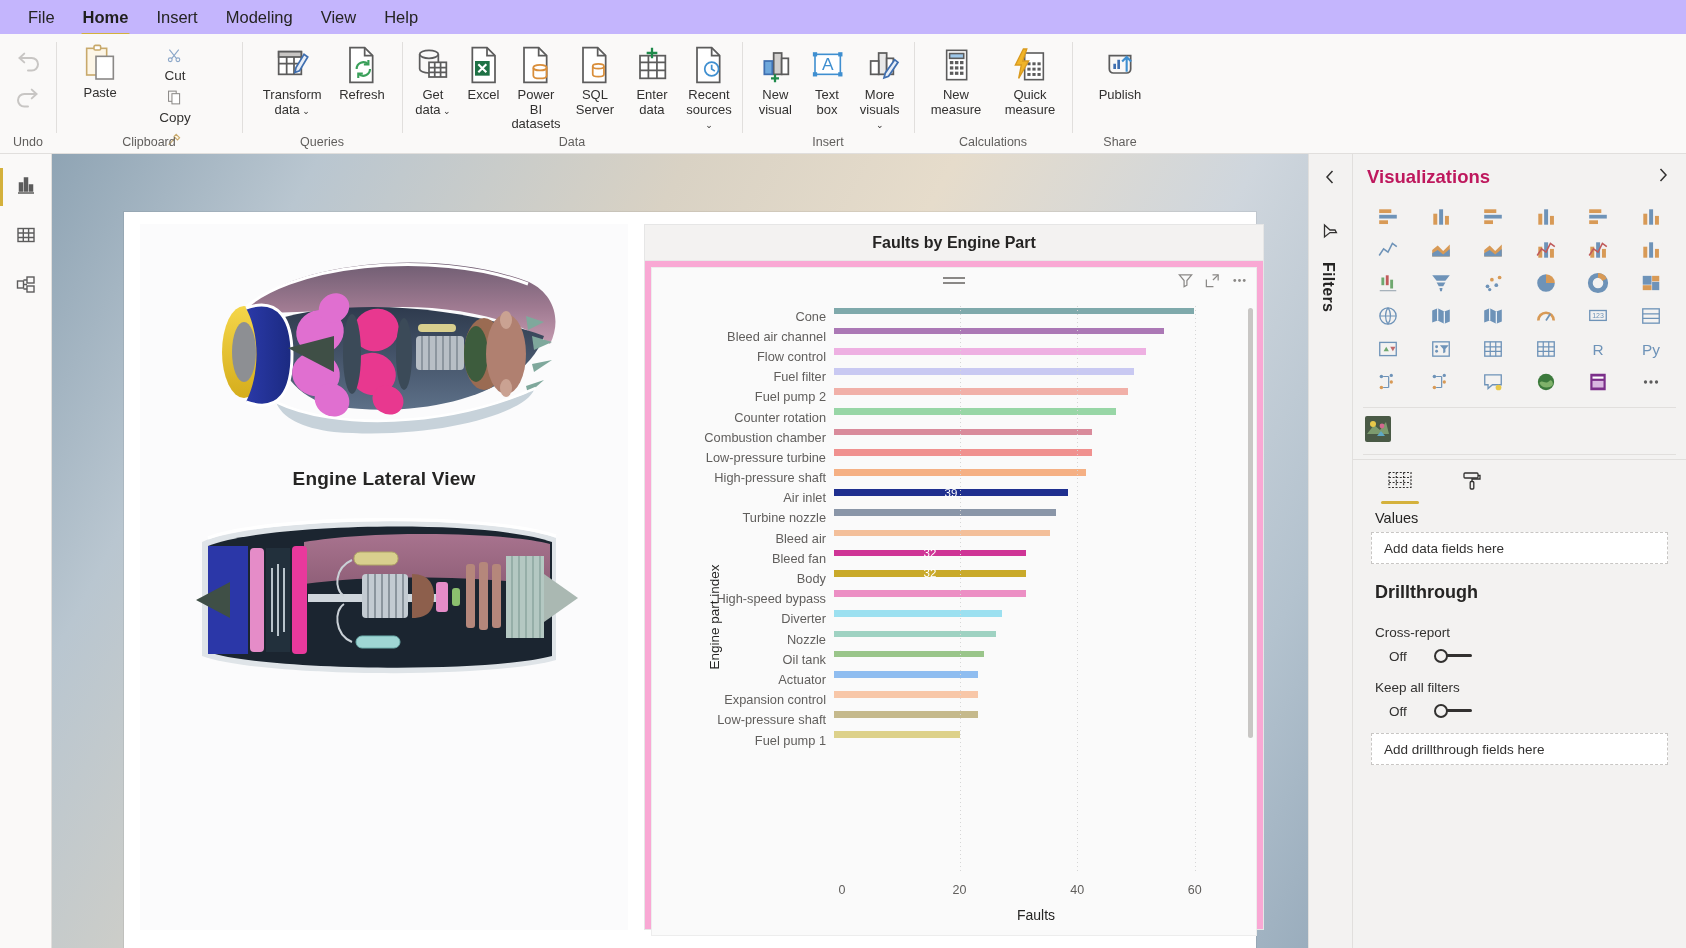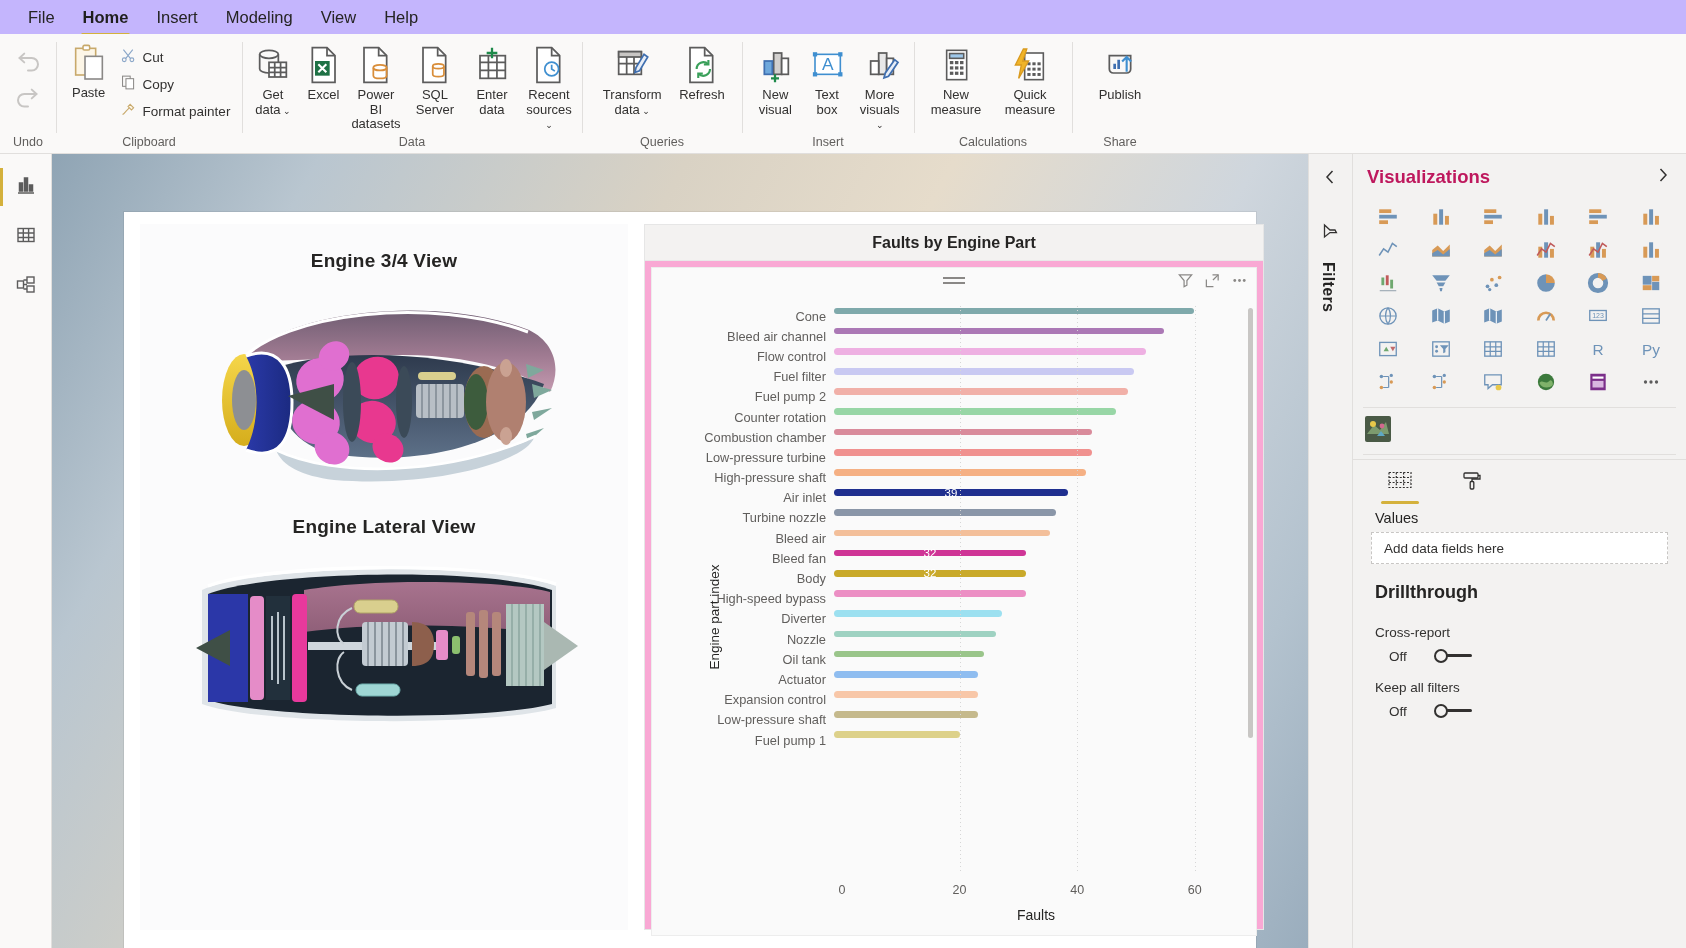--- a/index.html
+++ b/index.html
@@ -45,21 +45,21 @@
   .rbtn {
     display: flex; flex-direction: column; align-items: center;
     padding: 4px 6px; min-width: 44px; cursor: default;
   }
   .rbtn .glyph { height: 46px; display: flex; align-items: center; justify-content: center; }
   .rbtn .lbl {
     font-size: 13px; color: #323130; text-align: center; line-height: 1.12;
     max-width: 66px;
   }
   .rbtn-small {
-    display: flex; flex-direction: row; align-items: center; gap: 6px;
+    display: flex; flex-direction: column; align-items: center; gap: 0;
     padding: 3px 4px; cursor: default;
   }
   .rbtn-small .lbl { font-size: 13.5px; color: #323130; }
   .paste-btn { padding-top: 2px; }
   .undo-col { display: flex; flex-direction: column; gap: 2px; align-items: center;
               justify-content: center; height: 90px; }
   .caret { font-size: 9px; color: #323130; }
 
   
   .leftrail {
@@ -129,21 +129,21 @@
     position: absolute; left: 10px; top: 50%; transform: translateY(-50%) rotate(-90deg);
     transform-origin: center; white-space: nowrap; font-size: 13.5px; color: #252423;
   }
   .rows { position: absolute; left: 30px; right: 26px; top: 8px; bottom: 62px; }
   .row { display: flex; align-items: center; height: 20.2px; }
   .row .cat {
     width: 152px; text-align: right; padding-right: 8px; font-size: 12.8px;
     color: #605e5c; white-space: nowrap; overflow: hidden;
   }
   .barwrap { position: relative; flex: 1; height: 100%; }
-  .bar { position: absolute; left: 0; top: 1.5px; bottom: 12px; border-radius: 6px; }
+  .bar { position: absolute; left: 0; top: 1.5px; bottom: 12px; }
   .bar .dl {
     position: absolute; top: 50%; left: 50%; transform: translate(-50%,-50%);
     font-size: 11.5px; color: #ffffff;
   }
   .xaxis {
     position: absolute; left: 190px; right: 26px; bottom: 34px; height: 18px;
   }
   .xt { position: absolute; font-size: 12.5px; color: #605e5c; transform: translateX(-50%); }
   .xtitle {
     position: absolute; bottom: 12px; left: 190px; right: 26px; text-align: center;
@@ -291,20 +291,48 @@
                   <path d="M12 4l4 4-2.5 2.5-4-4z" fill="#fdf6e7"></path>
               </svg>
             </span>
             <span class="lbl">Format painter</span>
           </div>
         </div>
       </div>
       <div class="rgroup-label">Clipboard</div>
     </div>
 
+    <div class="rgroup" style="width:160px">
+      <div class="rgroup-items">
+        <div class="rbtn">
+          <div class="glyph">
+            <svg width="40" height="40" viewBox="0 0 30 30" fill="none" stroke="#5c5c5c" stroke-width="1.3">
+              <rect x="5" y="5" width="17" height="17" fill="#fff"></rect>
+              <rect x="5" y="5" width="17" height="4" fill="#c8c6c4"></rect>
+              <path d="M5 14h17M11 9v13M16.5 9v13"></path>
+              <path d="M24 7 18 17l-.8 3.6 3.4-1.2L26.8 9z" fill="#e8eef7" stroke="#3f6fb0"></path>
+            </svg>
+          </div>
+          <div class="lbl"><span>Transform data</span><span class="caret"> ⌄</span></div>
+        </div>
+        <div class="rbtn">
+          <div class="glyph">
+            <svg width="38" height="40" viewBox="0 0 28 30" fill="none" stroke="#5c5c5c" stroke-width="1.3">
+              <path d="M5 2h11l6 6v20H5z" fill="#fff"></path>
+                <path d="M16 2v6h6"></path>
+              <path d="M10 18a5 5 0 0 1 8.6-3.5M20 18a5 5 0 0 1-8.6 3.5" stroke="#3aa05a" stroke-width="1.6"></path>
+              <path d="M18.8 11.2v3.4h-3.4M11.2 24.8v-3.4h3.4" stroke="#3aa05a" stroke-width="1.6"></path>
+            </svg>
+          </div>
+          <div class="lbl">Refresh</div>
+        </div>
+      </div>
+      <div class="rgroup-label">Queries</div>
+    </div>
+
     <div class="rgroup" style="width:340px">
       <div class="rgroup-items">
         <div class="rbtn">
           <div class="glyph">
             <svg width="40" height="40" viewBox="0 0 30 30" fill="none" stroke="#5c5c5c" stroke-width="1.3">
               <ellipse cx="12" cy="7" rx="7" ry="3"></ellipse>
                 <path d="M5 7v11c0 1.6 3.1 3 7 3"></path>
               <path d="M19 7v6"></path>
               <rect x="12" y="13" width="13" height="11" fill="#fff"></rect>
               <path d="M12 17h13M12 20.5h13M16.3 13v11M20.7 13v11"></path>
@@ -361,48 +389,20 @@
               <path d="M5 2h11l6 6v20H5z" fill="#fff"></path>
                 <path d="M16 2v6h6"></path>
               <circle cx="16" cy="18" r="5.2" stroke="#3f8fd0" fill="#fff"></circle>
               <path d="M16 14.8V18l2.4 1.6" stroke="#3f8fd0"></path>
             </svg>
           </div>
           <div class="lbl"><span>Recent sources</span><span class="caret"> ⌄</span></div>
         </div>
       </div>
       <div class="rgroup-label">Data</div>
-    </div>
-
-    <div class="rgroup" style="width:160px">
-      <div class="rgroup-items">
-        <div class="rbtn">
-          <div class="glyph">
-            <svg width="40" height="40" viewBox="0 0 30 30" fill="none" stroke="#5c5c5c" stroke-width="1.3">
-              <rect x="5" y="5" width="17" height="17" fill="#fff"></rect>
-              <rect x="5" y="5" width="17" height="4" fill="#c8c6c4"></rect>
-              <path d="M5 14h17M11 9v13M16.5 9v13"></path>
-              <path d="M24 7 18 17l-.8 3.6 3.4-1.2L26.8 9z" fill="#e8eef7" stroke="#3f6fb0"></path>
-            </svg>
-          </div>
-          <div class="lbl"><span>Transform data</span><span class="caret"> ⌄</span></div>
-        </div>
-        <div class="rbtn">
-          <div class="glyph">
-            <svg width="38" height="40" viewBox="0 0 28 30" fill="none" stroke="#5c5c5c" stroke-width="1.3">
-              <path d="M5 2h11l6 6v20H5z" fill="#fff"></path>
-                <path d="M16 2v6h6"></path>
-              <path d="M10 18a5 5 0 0 1 8.6-3.5M20 18a5 5 0 0 1-8.6 3.5" stroke="#3aa05a" stroke-width="1.6"></path>
-              <path d="M18.8 11.2v3.4h-3.4M11.2 24.8v-3.4h3.4" stroke="#3aa05a" stroke-width="1.6"></path>
-            </svg>
-          </div>
-          <div class="lbl">Refresh</div>
-        </div>
-      </div>
-      <div class="rgroup-label">Queries</div>
     </div>
 
     <div class="rgroup" style="width:172px">
       <div class="rgroup-items">
         <div class="rbtn">
           <div class="glyph">
             <svg width="40" height="40" viewBox="0 0 30 30" fill="none" stroke="#5c5c5c" stroke-width="1.3">
               <rect x="14" y="6" width="6" height="16" fill="#d2d0ce"></rect>
               <rect x="20" y="10" width="5" height="12" fill="#fff"></rect>
               <rect x="7" y="12" width="6" height="10" fill="#6ea8dc" stroke="#3f6fb0"></rect>
@@ -535,21 +535,20 @@
           <path d="M8.5 10.5h3.5M12 6h-3.5M12 15h-3.5"></path>
         </svg>
       </span>
     </div>
   </div>
 
   <div class="canvas-wrap">
     <div class="page">
 
       <div class="img-card">
-        <div class="img-title">Engine 3/4 View</div>
         <svg class="engine-svg" width="400" height="230" viewBox="0 0 400 230">
           <defs>
             <linearGradient id="cowl34" x1="0" y1="0" x2="0" y2="1">
               <stop offset="0%" stop-color="#6f5d72"></stop>
                 <stop offset="55%" stop-color="#9f7a91"></stop>
                 <stop offset="100%" stop-color="#c49ab0"></stop>
             </linearGradient>
             <linearGradient id="blue34" x1="0" y1="0" x2="1" y2="0">
               <stop offset="0%" stop-color="#2a39a8"></stop>
                 <stop offset="100%" stop-color="#1b2a80"></stop>
@@ -1204,15 +1203,16 @@
     <div class="opt-label">Keep all filters</div>
     <div class="toggle-row">
       <span class="toggle-txt">Off</span>
       <span class="tgl">
           <span class="track"></span>
           <span class="knob"></span>
         </span>
     </div>
 
     <div style="height:14px"></div>
+    <div class="dropwell">Add drillthrough fields here</div>
   </div>
 
 </div>
 
 </body></html>

